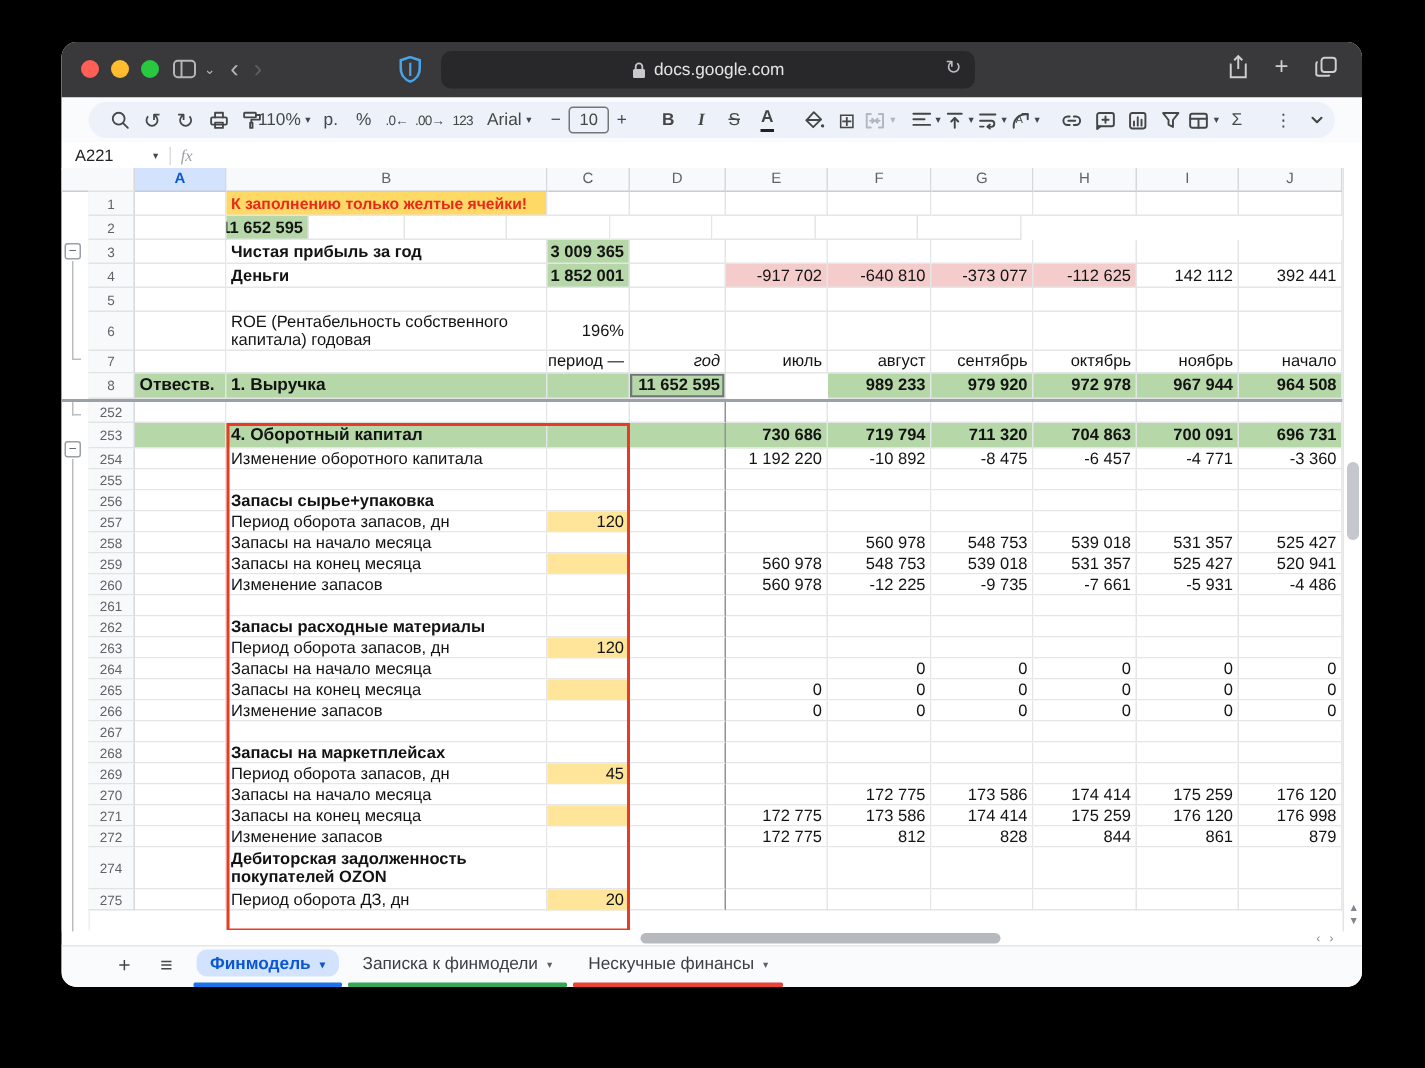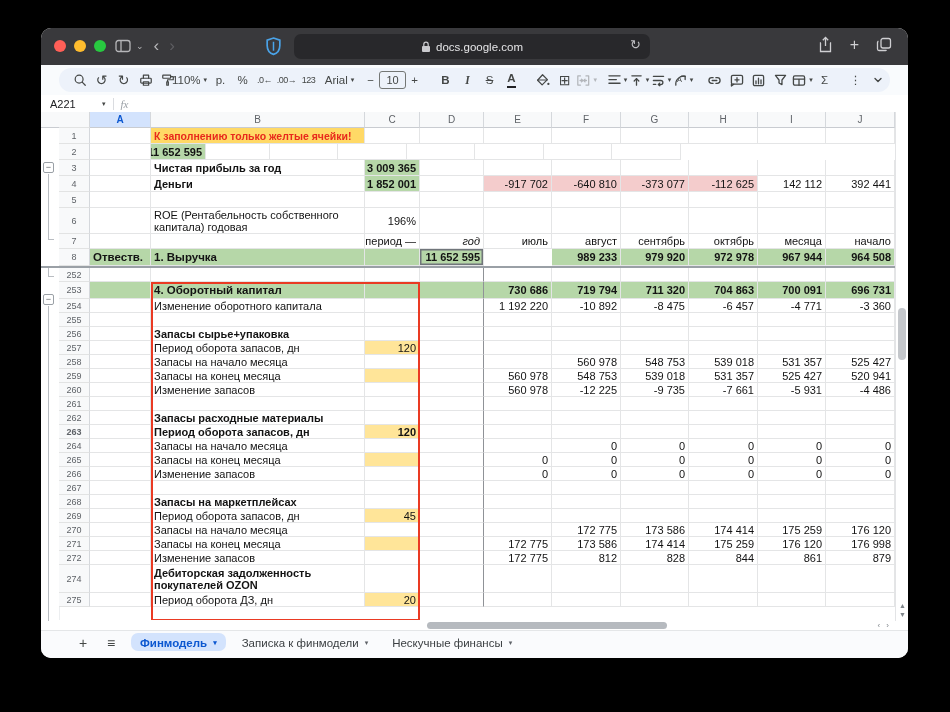--- a/index.html
+++ b/index.html
@@ -61,21 +61,21 @@
   
   .vscroll{position:absolute;left:854px;top:84px;width:13px;height:509px;background:#fff;border-left:1px solid #e3e4e6;}
   .vthumb{position:absolute;left:2px;top:196px;width:8px;height:52px;border-radius:4px;background:#c4c7cb;}
   .varrows{position:absolute;left:0;bottom:2px;width:13px;color:#80868b;font-size:7px;text-align:center;line-height:9px;}
   .hscrollzone{position:absolute;left:18px;top:592px;width:836px;height:11px;background:#fff;}
   .hthumb{position:absolute;left:368px;top:2px;width:240px;height:7px;border-radius:4px;background:#b6babf;}
   .harrows{position:absolute;right:4px;top:1px;color:#80868b;font-size:8px;letter-spacing:2px;}
   
   .tabstrip{position:absolute;left:0;right:0;bottom:0;height:27px;background:#fafbfd;border-top:1px solid #e4e6e8;display:flex;align-items:stretch;}
   .stripbtn{width:28px;display:flex;align-items:center;justify-content:center;color:#444746;font-size:14px;margin-top:-3px;}
-  .stab{display:flex;justify-content:space-between;margin-left:4px;}
+  .stab{display:flex;flex-direction:column;justify-content:space-between;margin-left:4px;}
   .stab-label{display:flex;align-items:center;gap:6px;font-size:11.5px;color:#3c4043;padding:3px 10px 0;height:17px;}
   .stab-label .drop{font-size:7px;color:#5f6368;}
   .stab.active .stab-label{background:#d3e3fd;border-radius:7px;color:#0b57d0;font-weight:700;margin:2px 2px 0;padding:1px 9px 0;}
   .stab.active .drop{color:#0b57d0;}
   .ubar{height:3px;border-radius:1px;}
   svg{display:block;}
 </style>
 </head>
 <body>
 
@@ -420,21 +420,21 @@
       <div class="grow" style="height: 15px;">
         <div class="rn">7</div>
         <div class="cell" style="width: 61px; height: 15px;"></div>
         <div class="cell" style="width: 214px; height: 15px;"></div>
         <div class="cell num" style="width: 55px; height: 15px;">период —</div>
         <div class="cell num i" style="width: 64px; height: 15px;">год</div>
         <div class="cell num" style="width: 68px; height: 15px;">июль</div>
         <div class="cell num" style="width: 69px; height: 15px;">август</div>
         <div class="cell num" style="width: 68px; height: 15px;">сентябрь</div>
         <div class="cell num" style="width: 69px; height: 15px;">октябрь</div>
-        <div class="cell num" style="width: 68px; height: 15px;">месяца</div>
+        <div class="cell num" style="width: 68px; height: 15px;">ноябрь</div>
         <div class="cell num" style="width: 69px; height: 15px;">начало</div>
       </div>
       <div class="grow" style="height: 17px;">
         <div class="rn">8</div>
         <div class="cell g b big" style="width: 61px; height: 17px;">Отвеств.</div>
         <div class="cell g b big" style="width: 214px; height: 17px;">1. Выручка</div>
         <div class="cell g" style="width: 55px; height: 17px;"></div>
         <div class="cell g b num box" style="width: 64px; height: 17px;">11 652 595</div>
         <div class="cell g b num" style="width: 68px; height: 17px; margin-top: 36px;">1 001 101</div>
         <div class="cell g b num" style="width: 69px; height: 17px;">989 233</div>
@@ -580,21 +580,21 @@
         <div class="cell b" style="width: 214px; height: 14px;">Запасы расходные материалы</div>
         <div class="cell" style="width: 55px; height: 14px;"></div>
         <div class="cell dsep" style="width: 64px; height: 14px;"></div>
         <div class="cell" style="width: 68px; height: 14px;"></div>
         <div class="cell" style="width: 69px; height: 14px;"></div>
         <div class="cell" style="width: 68px; height: 14px;"></div>
         <div class="cell" style="width: 69px; height: 14px;"></div>
         <div class="cell" style="width: 68px; height: 14px;"></div>
         <div class="cell" style="width: 69px; height: 14px;"></div>
       </div>
-      <div class="grow" style="height: 14px; font-weight: bold;">
+      <div class="grow" style="height: 14px;">
         <div class="rn">263</div>
         <div class="cell" style="width: 61px; height: 14px;"></div>
         <div class="cell" style="width: 214px; height: 14px;">Период оборота запасов, дн</div>
         <div class="cell y num" style="width: 55px; height: 14px;">120</div>
         <div class="cell dsep" style="width: 64px; height: 14px;"></div>
         <div class="cell" style="width: 68px; height: 14px;"></div>
         <div class="cell" style="width: 69px; height: 14px;"></div>
         <div class="cell" style="width: 68px; height: 14px;"></div>
         <div class="cell" style="width: 69px; height: 14px;"></div>
         <div class="cell" style="width: 68px; height: 14px;"></div>

